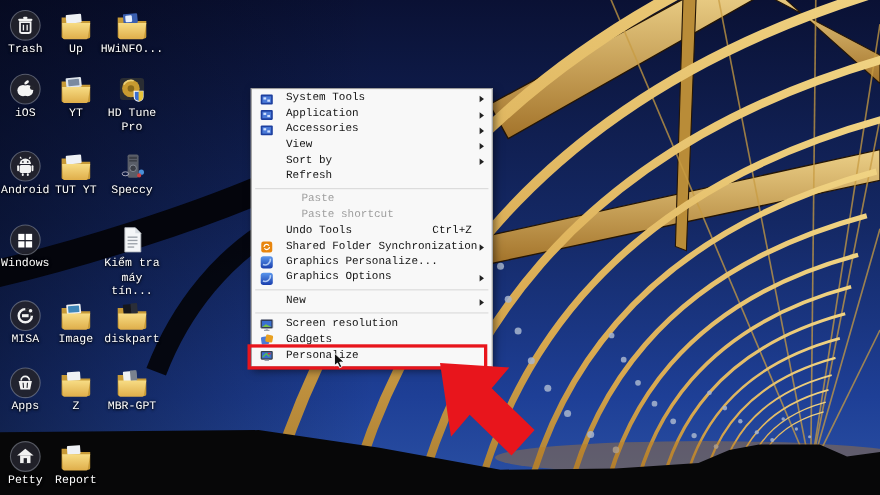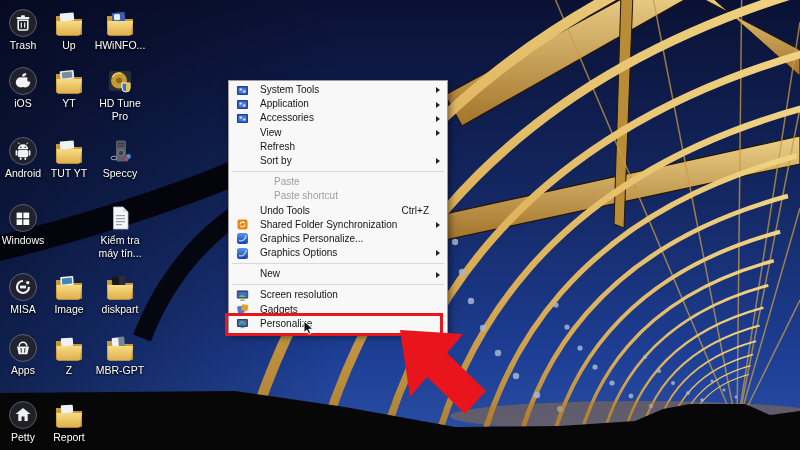--- a/index.html
+++ b/index.html
@@ -1,17 +1,17 @@
 <!DOCTYPE html>
 <html><head>
 <meta charset="utf-8">
 <style>
   html,body{margin:0;padding:0;background:#000;}
   .stage{position:relative;width:800px;height:450px;overflow:hidden;
-         font-family:Liberation Sans, sans-serif;-webkit-font-smoothing:antialiased;}
+         font-family:Liberation Mono, monospace;-webkit-font-smoothing:antialiased;}
   .bg{position:absolute;left:0;top:0;z-index:0;}
 
   
   .cell{position:absolute;width:52px;text-align:center;z-index:3;cursor:default;}
   .cell .ic{display:block;margin:0 auto;}
   .cell .lbl{margin-top:1px;font-size:10.5px;line-height:12.5px;color:#fff;
              text-shadow:0 1px 2px rgba(0,0,0,.95),0 0 3px rgba(0,0,0,.8);}
 
   
   .menu{position:absolute;left:228px;top:80px;width:220px;z-index:10;
@@ -371,25 +371,25 @@
           </svg>
         </span>
       <span>Accessories</span>
       <span class="mi-arrow"></span>
     </div>
     <div class="mi">
       <span>View</span>
       <span class="mi-arrow"></span>
     </div>
     <div class="mi">
+      <span>Sort by</span>
+      <span class="mi-arrow"></span>
+    </div>
+    <div class="mi">
       <span>Refresh</span>
-    </div>
-    <div class="mi">
-      <span>Sort by</span>
-      <span class="mi-arrow"></span>
     </div>
     <div class="sep"></div>
     <div class="mi disabled">
       <span>Paste</span>
     </div>
     <div class="mi disabled">
       <span>Paste shortcut</span>
     </div>
     <div class="mi">
       <span>Undo Tools</span>

